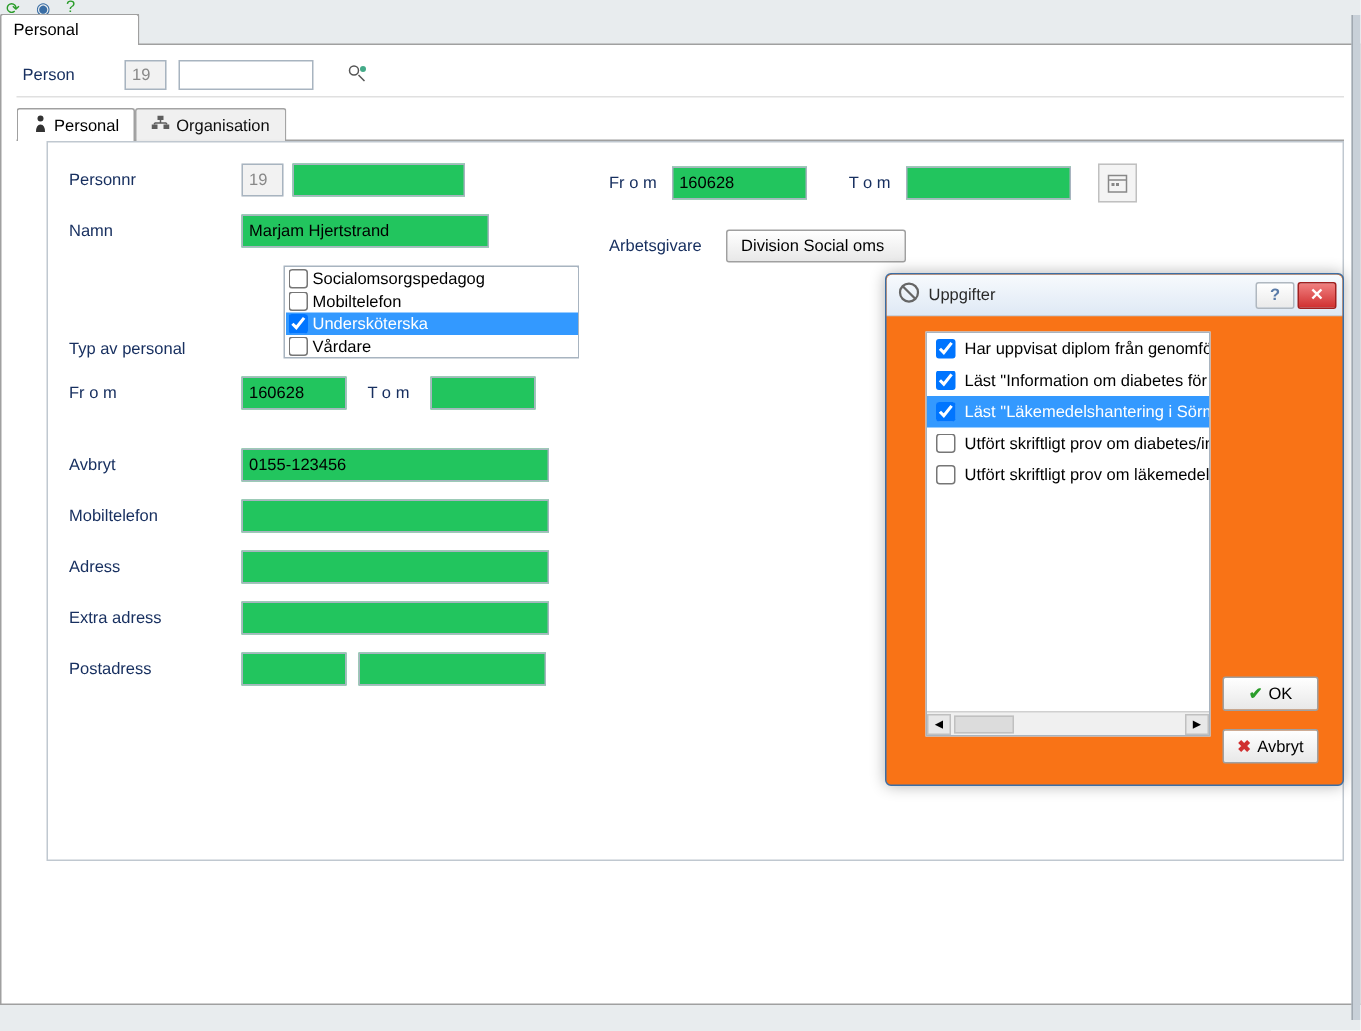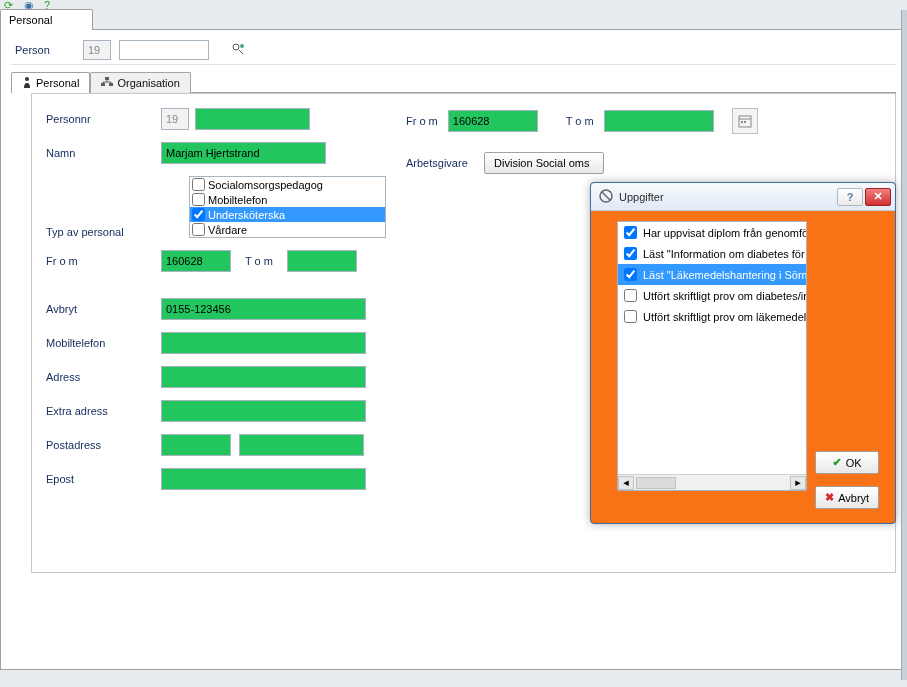--- a/index.html
+++ b/index.html
@@ -199,24 +199,20 @@
         <span class="flabel">Extra adress</span>
         <input class="finput w" value="" style="">
       </div>
 
       <div class="form-row">
         <span class="flabel">Postadress</span>
         <input class="finput half" value="" style="">
         <input class="finput" style="width: 125px;" value="">
       </div>
 
-      <div class="form-row">
-        <span class="flabel">Epost</span>
-        <input class="finput w" value="" style="">
-      </div>
 
     </div>
 
     <div class="col-right">
 
       <div class="right-top">
         <span class="flabel2">Fr o m</span>
         <input class="finput med" value="160628" style="">
         <span style="width:8px"></span>
         <span class="flabel2">T o m</span>

